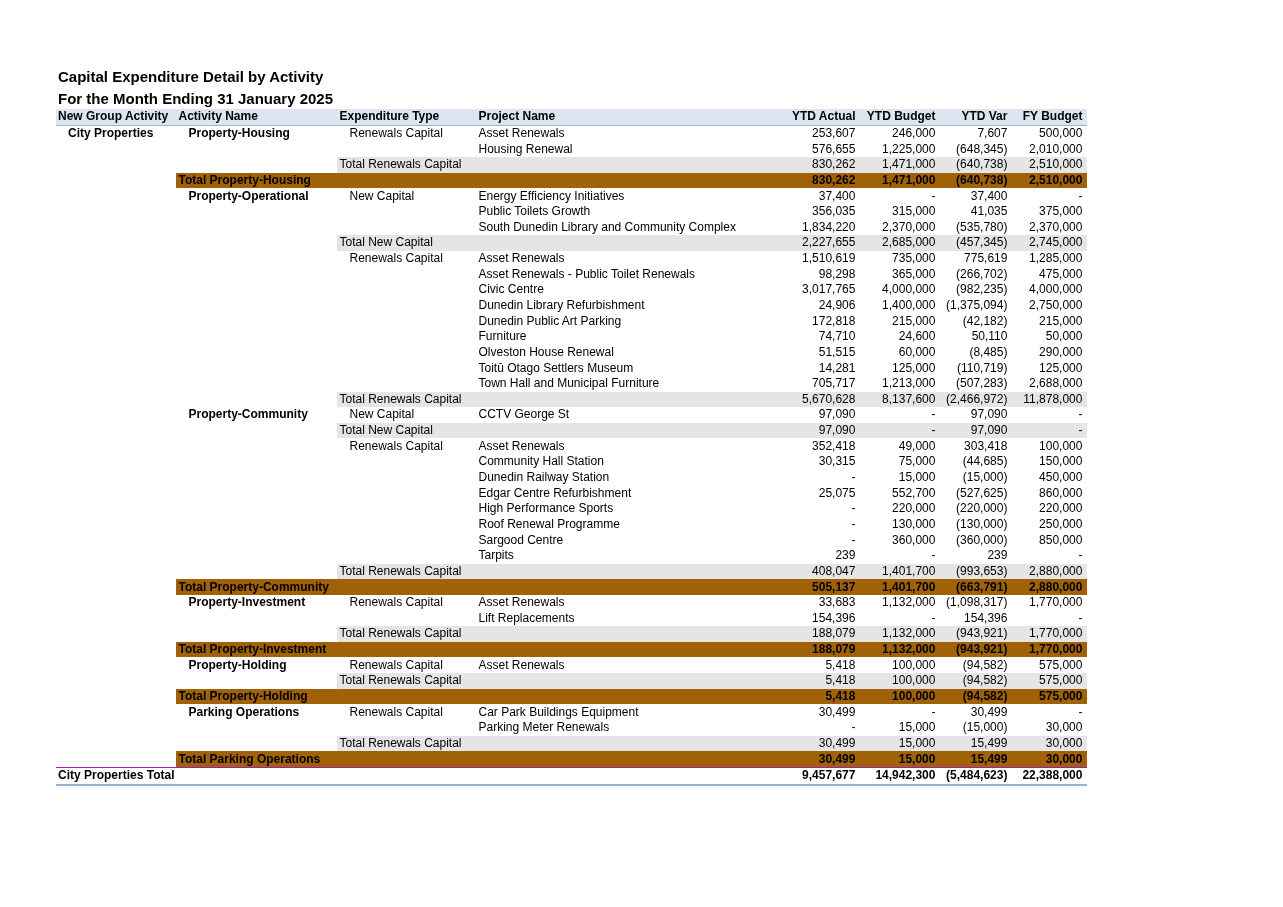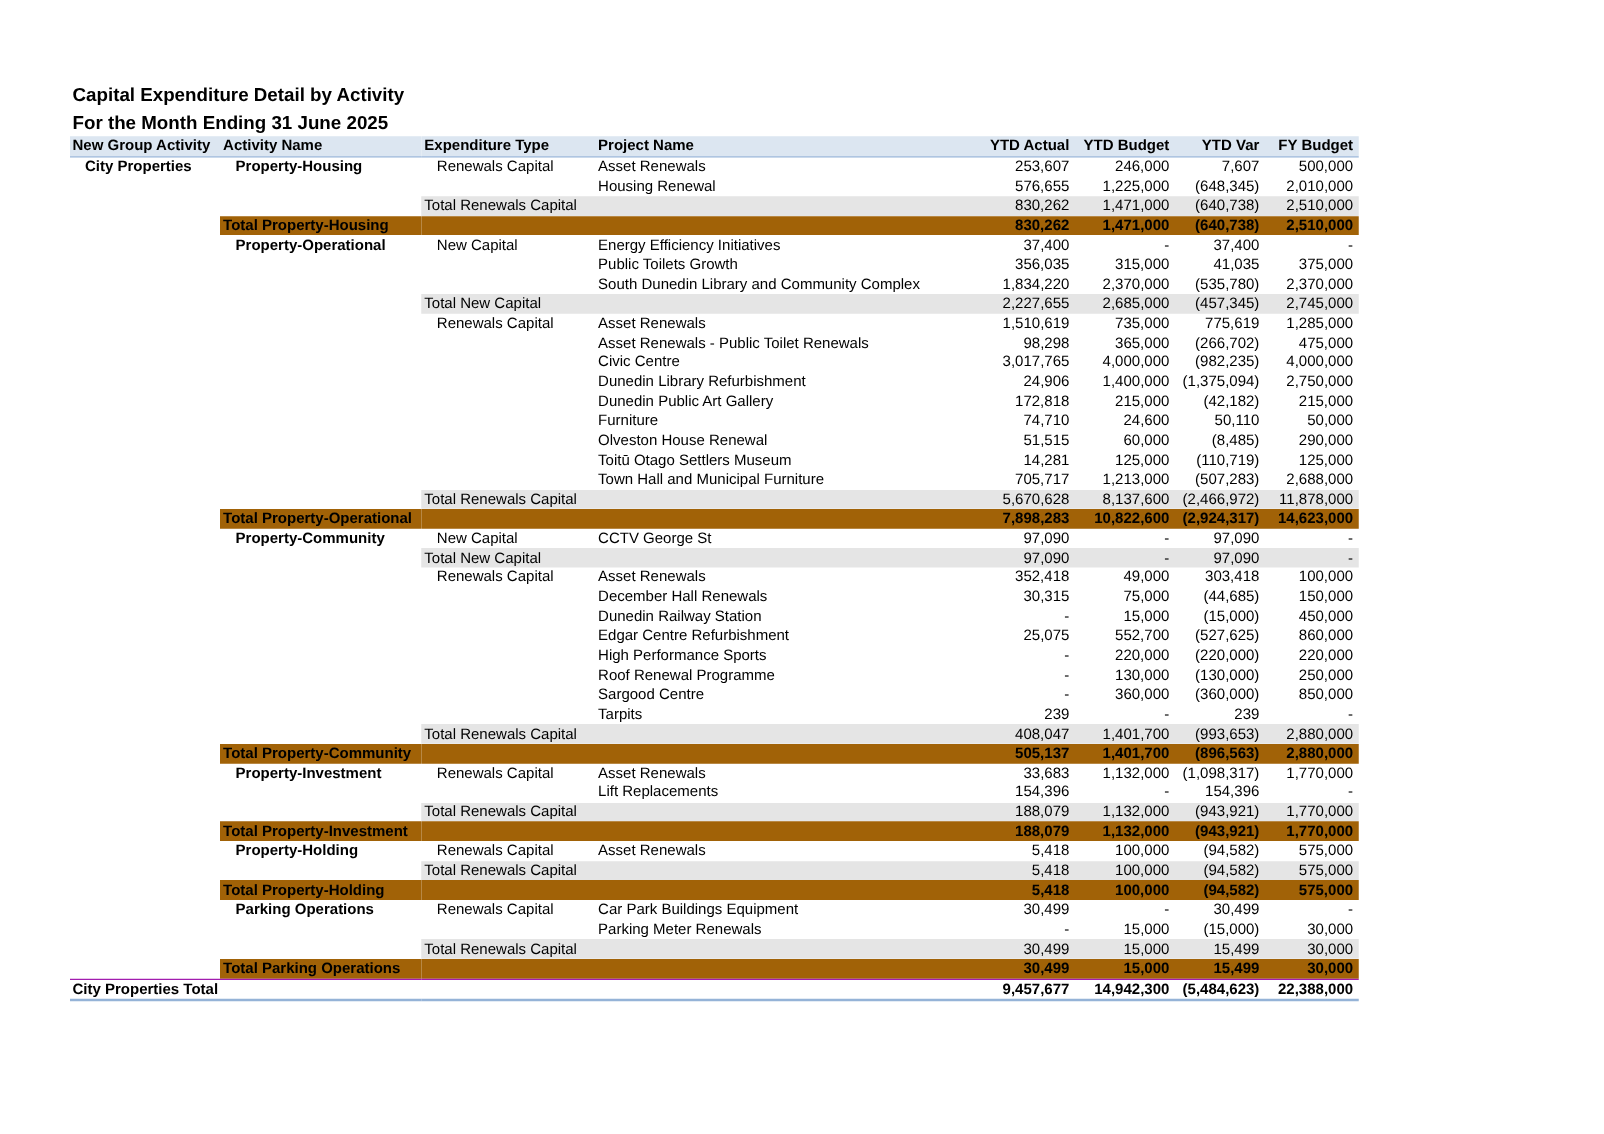--- a/index.html
+++ b/index.html
@@ -25,21 +25,21 @@
   .bold { font-weight: bold; }
   tr.subtotal td.sub { background: #e5e5e5; }
   tr.acttotal td.act { background: #a16207; font-weight: bold; }
   tr.grand td { font-weight: bold; border-top: 1px solid #a21caf; border-bottom: 2px solid #95b3d7; }
 </style>
 </head>
 <body>
 
 <div class="titles">
   <div>Capital Expenditure Detail by Activity</div>
-  <div>For the Month Ending 31 June 2025</div>
+  <div>For the Month Ending 31 January 2025</div>
 </div>
 
 <table>
   <colgroup>
     <col class="c1">
       <col class="c2">
       <col class="c3">
       <col class="c4">
     <col class="c5">
       <col class="c6">
@@ -176,21 +176,21 @@
         <td>Dunedin Library Refurbishment</td>
         <td class="num">24,906</td>
         <td class="num">1,400,000</td>
         <td class="num">(1,375,094)</td>
         <td class="num">2,750,000</td>
       </tr>
       <tr class="detail">
         <td class="ind1 bold"></td>
         <td class="ind1 bold"></td>
         <td class="ind2"></td>
-        <td>Dunedin Public Art Gallery</td>
+        <td>Dunedin Public Art Parking</td>
         <td class="num">172,818</td>
         <td class="num">215,000</td>
         <td class="num">(42,182)</td>
         <td class="num">215,000</td>
       </tr>
       <tr class="detail">
         <td class="ind1 bold"></td>
         <td class="ind1 bold"></td>
         <td class="ind2"></td>
         <td>Furniture</td>
@@ -232,30 +232,20 @@
       <tr class="subtotal">
         <td></td>
         <td></td>
         <td class="sub">Total Renewals Capital</td>
         <td class="sub"></td>
         <td class="num sub">5,670,628</td>
         <td class="num sub">8,137,600</td>
         <td class="num sub">(2,466,972)</td>
         <td class="num sub">11,878,000</td>
       </tr>
-      <tr class="acttotal">
-        <td></td>
-        <td class="act">Total Property-Operational</td>
-        <td class="act"></td>
-        <td class="act"></td>
-        <td class="num act">7,898,283</td>
-        <td class="num act">10,822,600</td>
-        <td class="num act">(2,924,317)</td>
-        <td class="num act">14,623,000</td>
-      </tr>
       <tr class="detail">
         <td class="ind1 bold"></td>
         <td class="ind1 bold">Property-Community</td>
         <td class="ind2">New Capital</td>
         <td>CCTV George St</td>
         <td class="num">97,090</td>
         <td class="num">-</td>
         <td class="num">97,090</td>
         <td class="num">-</td>
       </tr>
@@ -276,21 +266,21 @@
         <td>Asset Renewals</td>
         <td class="num">352,418</td>
         <td class="num">49,000</td>
         <td class="num">303,418</td>
         <td class="num">100,000</td>
       </tr>
       <tr class="detail">
         <td class="ind1 bold"></td>
         <td class="ind1 bold"></td>
         <td class="ind2"></td>
-        <td>December Hall Renewals</td>
+        <td>Community Hall Station</td>
         <td class="num">30,315</td>
         <td class="num">75,000</td>
         <td class="num">(44,685)</td>
         <td class="num">150,000</td>
       </tr>
       <tr class="detail">
         <td class="ind1 bold"></td>
         <td class="ind1 bold"></td>
         <td class="ind2"></td>
         <td>Dunedin Railway Station</td>
@@ -359,21 +349,21 @@
         <td class="num sub">(993,653)</td>
         <td class="num sub">2,880,000</td>
       </tr>
       <tr class="acttotal">
         <td></td>
         <td class="act">Total Property-Community</td>
         <td class="act"></td>
         <td class="act"></td>
         <td class="num act">505,137</td>
         <td class="num act">1,401,700</td>
-        <td class="num act">(896,563)</td>
+        <td class="num act">(663,791)</td>
         <td class="num act">2,880,000</td>
       </tr>
       <tr class="detail">
         <td class="ind1 bold"></td>
         <td class="ind1 bold">Property-Investment</td>
         <td class="ind2">Renewals Capital</td>
         <td>Asset Renewals</td>
         <td class="num">33,683</td>
         <td class="num">1,132,000</td>
         <td class="num">(1,098,317)</td>

